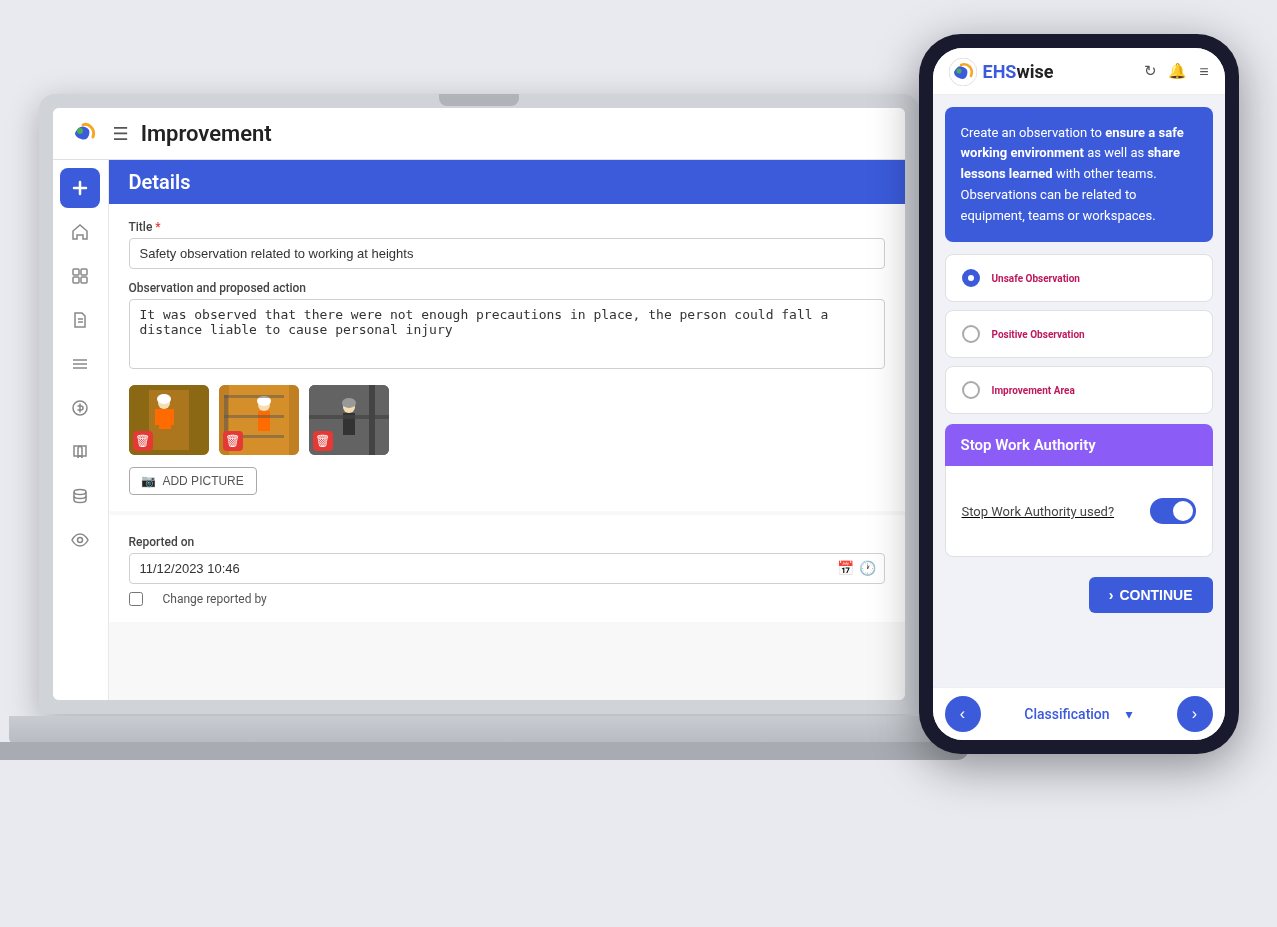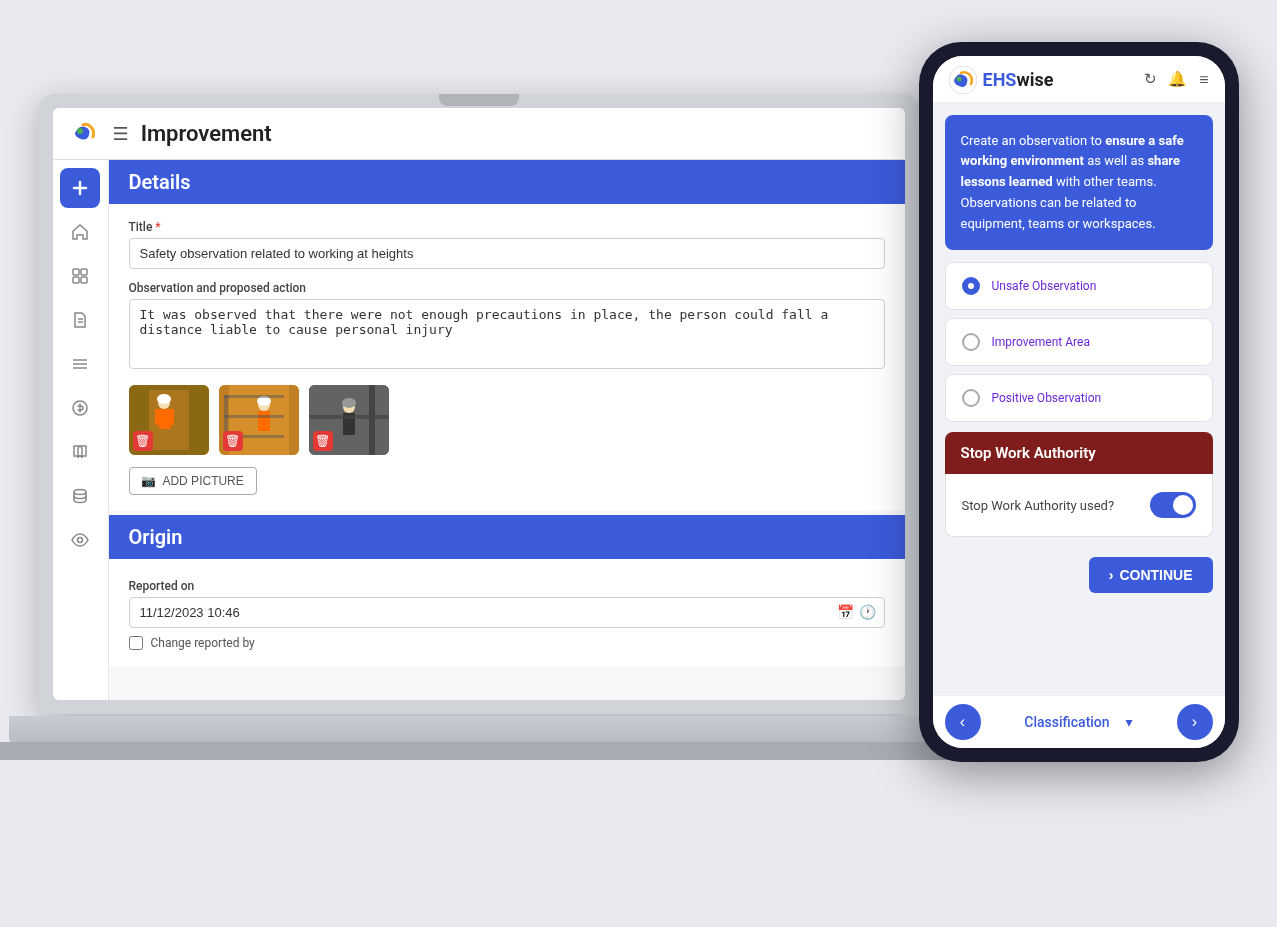--- a/index.html
+++ b/index.html
@@ -281,21 +281,21 @@
       font-size: 14px;
       font-weight: 600;
       color: #222;
       padding: 7px 0;
     }
 
     
     .phone {
       position: absolute;
       right: 0;
-      top: 8px;
+      top: 0;
       width: 320px;
       height: 720px;
       background: #1a1a2e;
       border-radius: 42px;
       padding: 14px;
       box-shadow: 0 12px 48px rgba(0,0,0,0.4);
       z-index: 20;
     }
 
     .phone-inner {
@@ -394,47 +394,48 @@
 
     .radio-dot.selected::after {
       content: '';
       width: 6px;
       height: 6px;
       background: #fff;
       border-radius: 50%;
     }
 
     .radio-label {
-      font-size: 12px;
-      color: #6d28d9;
-      font-weight: 400;
+      font-size: 10px;
+      color: #be185d;
+      font-weight: 700;
     }
 
     .swa-section {
       margin: 10px 12px 8px;
     }
 
     .swa-header {
-      background: #7f1d1d;
+      background: #8b5cf6;
       color: #fff;
       padding: 12px 16px;
       border-radius: 8px 8px 0 0;
       font-size: 15px;
       font-weight: 600;
     }
 
     .swa-body {
       background: #fff;
       border: 1px solid #e0e0e0;
       border-top: none;
       border-radius: 0 0 8px 8px;
-      padding: 18px 16px;
+      padding: 32px 16px;
       display: flex;
       align-items: center;
       justify-content: space-between;
+      text-decoration: underline;
     }
 
     .swa-label {
       font-size: 13px;
       color: #444;
     }
 
     .toggle {
       width: 46px;
       height: 26px;
@@ -514,21 +515,21 @@
     }
 
     
     .photo1 { background: linear-gradient(135deg, #8B6914 30%, #C17F24 60%, #F5A623 80%); }
     .photo2 { background: linear-gradient(135deg, #C17F24 20%, #E8A030 50%, #D4890A 80%); }
     .photo3 { background: linear-gradient(135deg, #444 20%, #888 50%, #555 80%); }
 
     .change-reported-wrap {
       display: flex;
       align-items: center;
-      gap: 8px;
+      gap: 20px;
       margin-top: 8px;
     }
 
     .checkbox-small {
       width: 14px;
       height: 14px;
       border: 1px solid #aaa;
       border-radius: 2px;
     }
   </style>
@@ -677,21 +678,20 @@
                   <div class="photo-delete-btn">🗑</div>
                 </div>
               </div>
 
               <button class="add-picture-btn">
                 <span>📷</span>
                 <span>ADD PICTURE</span>
               </button>
             </div>
 
-            <div class="section-header">Origin</div>
             <div class="section-body">
               <div class="origin-row">
                 <div class="origin-field">
                   <div class="field-label">Reported on</div>
                   <div class="origin-input-wrap">
                     <input class="field-input" type="text" value="11/12/2023 10:46" style="">
                     <div class="origin-icons">
                       <span>📅</span>
                       <span>🕐</span>
                     </div>
@@ -740,25 +740,25 @@
           Create an observation to <strong>ensure a safe working environment</strong> as well as <strong>share lessons learned</strong> with other teams. Observations can be related to equipment, teams or workspaces.
         </div>
 
         <div class="radio-group">
           <div class="radio-option">
             <div class="radio-dot selected"></div>
             <span class="radio-label">Unsafe Observation</span>
           </div>
           <div class="radio-option">
             <div class="radio-dot"></div>
-            <span class="radio-label">Improvement Area</span>
+            <span class="radio-label">Positive Observation</span>
           </div>
           <div class="radio-option">
             <div class="radio-dot"></div>
-            <span class="radio-label">Positive Observation</span>
+            <span class="radio-label">Improvement Area</span>
           </div>
         </div>
 
         <div class="swa-section">
           <div class="swa-header">Stop Work Authority</div>
           <div class="swa-body">
             <span class="swa-label">Stop Work Authority used?</span>
             <div class="toggle">
               <div class="toggle-knob"></div>
             </div>

